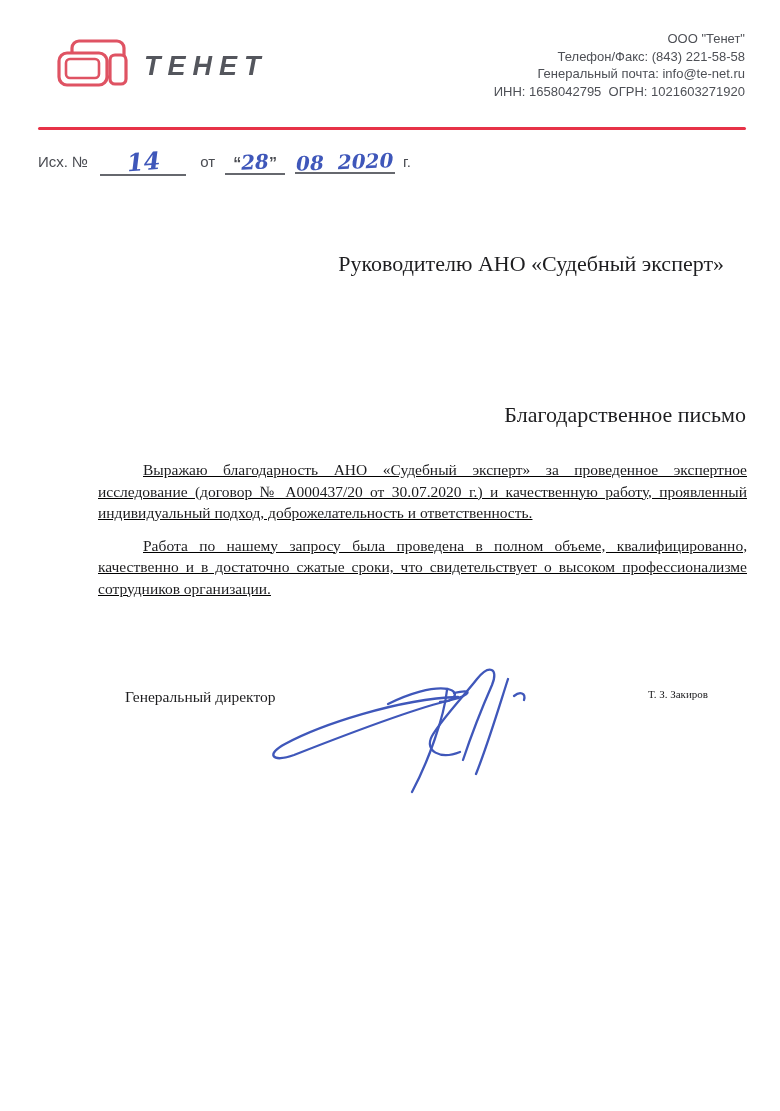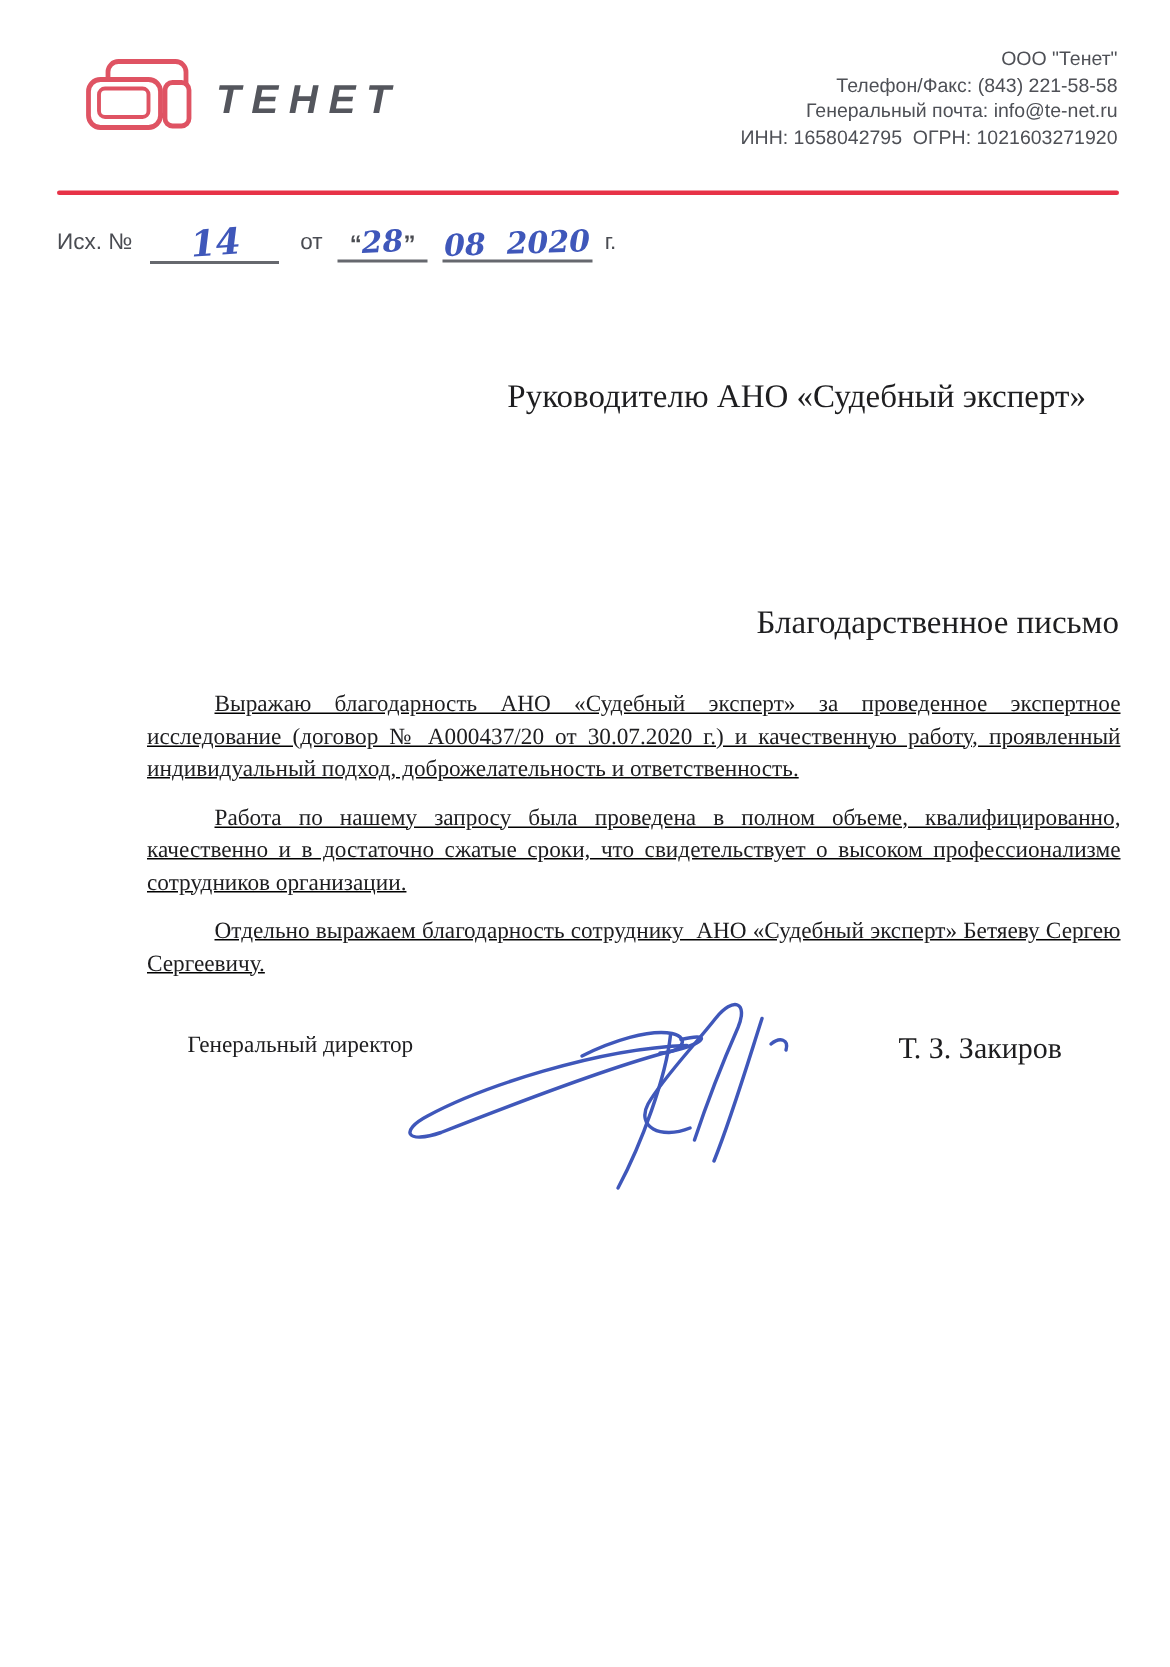--- a/index.html
+++ b/index.html
@@ -81,21 +81,21 @@
     text-align:justify;text-indent:45px;
     font-size:15.5px;line-height:21.5px;
     color:var(--text-dark);
   }
   .signoff-position{
     position:absolute;top:688px;left:125px;
     font-size:15.5px;color:var(--text-dark);
   }
   .signoff-name{
     position:absolute;top:688px;right:72px;
-    font-size:20px;color:var(--text-dark);
+    font-size:11px;color:var(--text-dark);
   }
   .signature{position:absolute;left:248px;top:652px;}
   .signature path{
     fill:none;stroke:var(--ink-blue);
     stroke-width:2.3;stroke-linecap:round;stroke-linejoin:round;
   }
 </style>
 </head>
 <body>
 
@@ -131,21 +131,20 @@
     <span class="lbl">г.</span>
   </div>
 
   <div class="recipient">Руководителю АНО «Судебный эксперт»</div>
 
   <div class="title">Благодарственное письмо</div>
 
   <div class="body-text">
     <p>Выражаю благодарность АНО «Судебный эксперт» за проведенное экспертное исследование (договор № А000437/20 от 30.07.2020 г.) и качественную работу, проявленный индивидуальный подход, доброжелательность и ответственность.</p>
     <p>Работа по нашему запросу была проведена в полном объеме, квалифицированно, качественно и в достаточно сжатые сроки, что свидетельствует о высоком профессионализме сотрудников организации.</p>
-    <p>Отдельно выражаем благодарность сотруднику&nbsp; АНО «Судебный эксперт» Бетяеву Сергею Сергеевичу.</p>
   </div>
 
   <div class="signoff-position">Генеральный директор</div>
 
   <svg class="signature" width="310" height="150" viewBox="0 0 310 150">
 
     <path d="M 210 45 C 150 47, 72 73, 37 92 C 18 102, 23 111, 46 103 C 102 81, 168 56, 203 48 C 223 43, 226 36, 206 41"></path>
 
     <path d="M 140 52 C 160 42, 185 34, 200 37 C 213 40, 206 50, 192 50"></path>
     <path d="M 199 38 C 196 66, 180 110, 164 140"></path>

